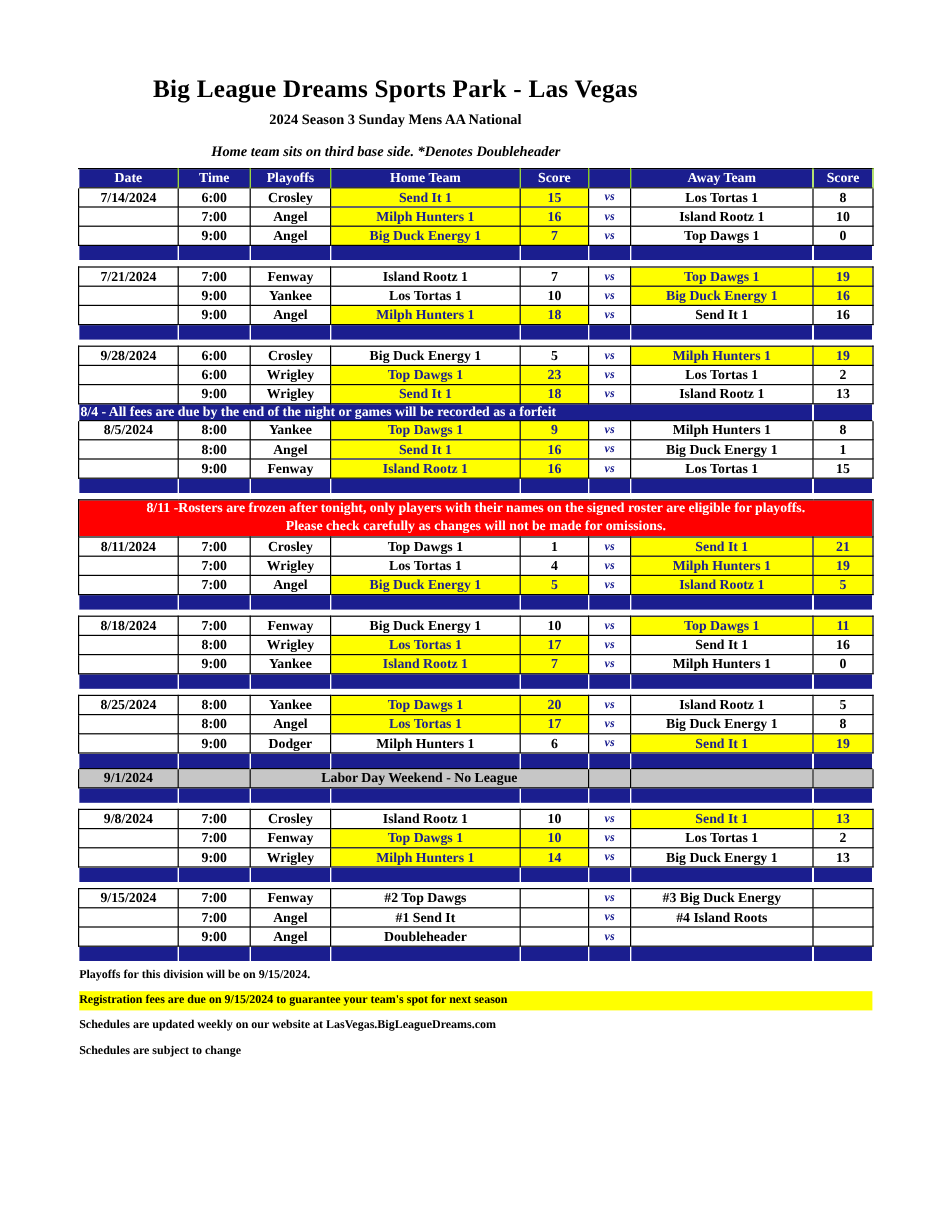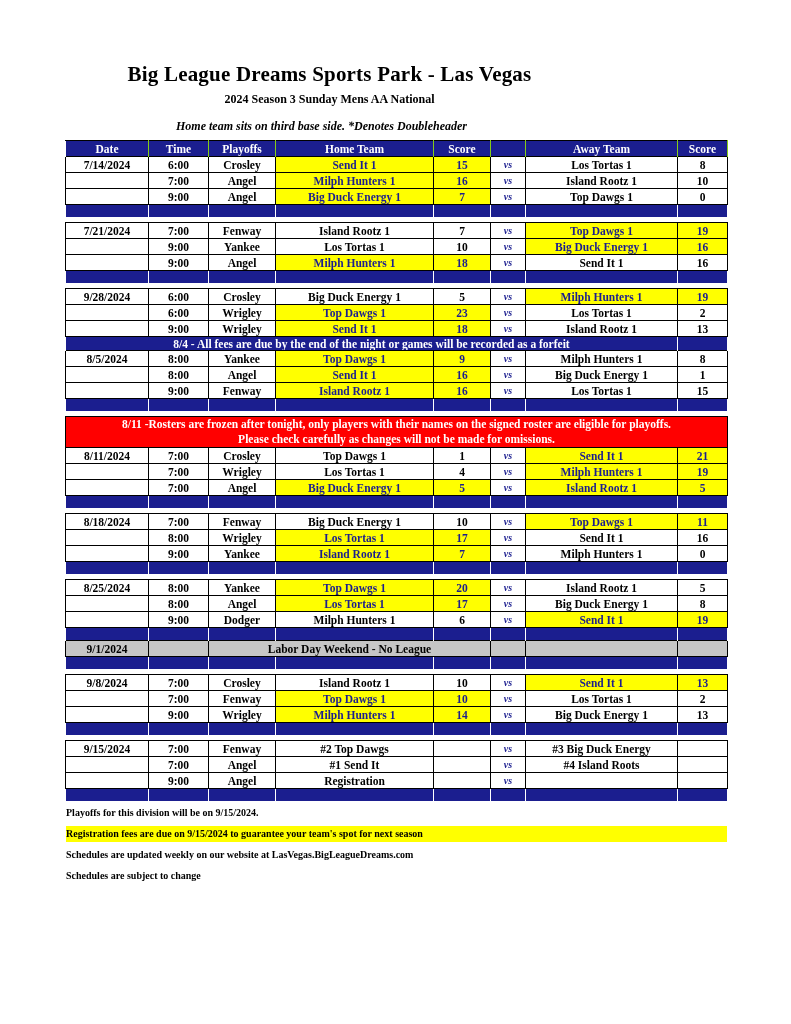--- a/index.html
+++ b/index.html
@@ -30,21 +30,21 @@
     font-weight:bold; font-size:11.5px; height:15px;
     border-left:1px solid #fff; border-right:1px solid #84cc16; border-top:1px solid #000;
   }
   td.win { background:var(--yellow,#ffff00); color:var(--navy,#1b1e8f); }
   td.vs { color:var(--navy,#1b1e8f); font-style:italic; font-size:10px; }
   td.navy {
     background:var(--navy,#1b1e8f); height:12px;
     border-left:1px solid #fff; border-right:1px solid #fff;
     border-top:none; border-bottom:none;
   }
-  td.note-txt { color:#fff; text-align:center; font-weight:bold; font-size:11.5px; height:13px; }
+  td.note-txt { color:#fff; text-align:left; font-weight:bold; font-size:11.5px; height:13px; }
   td.red {
     background:var(--red,#ff0000); color:#fff; border:1px solid #000;
     text-align:center; font-weight:bold; font-size:11.5px; height:30px; line-height:15px;
   }
   td.gray { background:var(--gray,#c6c6c6); }
   td.sp { border:none; background:transparent; height:5px; }
 
   
   .footer { margin:4px 0 0 66px; }
   .fline {
@@ -461,21 +461,21 @@
           <td class="c">#1 Send It</td>
           <td class="c"></td>
           <td class="c vs">vs</td>
           <td class="c">#4 Island Roots</td>
           <td class="c"></td>
         </tr>
         <tr>
           <td class="c"></td>
           <td class="c">9:00</td>
           <td class="c">Angel</td>
-          <td class="c">Registration</td>
+          <td class="c">Doubleheader</td>
           <td class="c"></td>
           <td class="c vs">vs</td>
           <td class="c"></td>
           <td class="c"></td>
         </tr>
         <tr>
           <td class="navy"></td>
           <td class="navy"></td>
           <td class="navy"></td>
           <td class="navy"></td>

